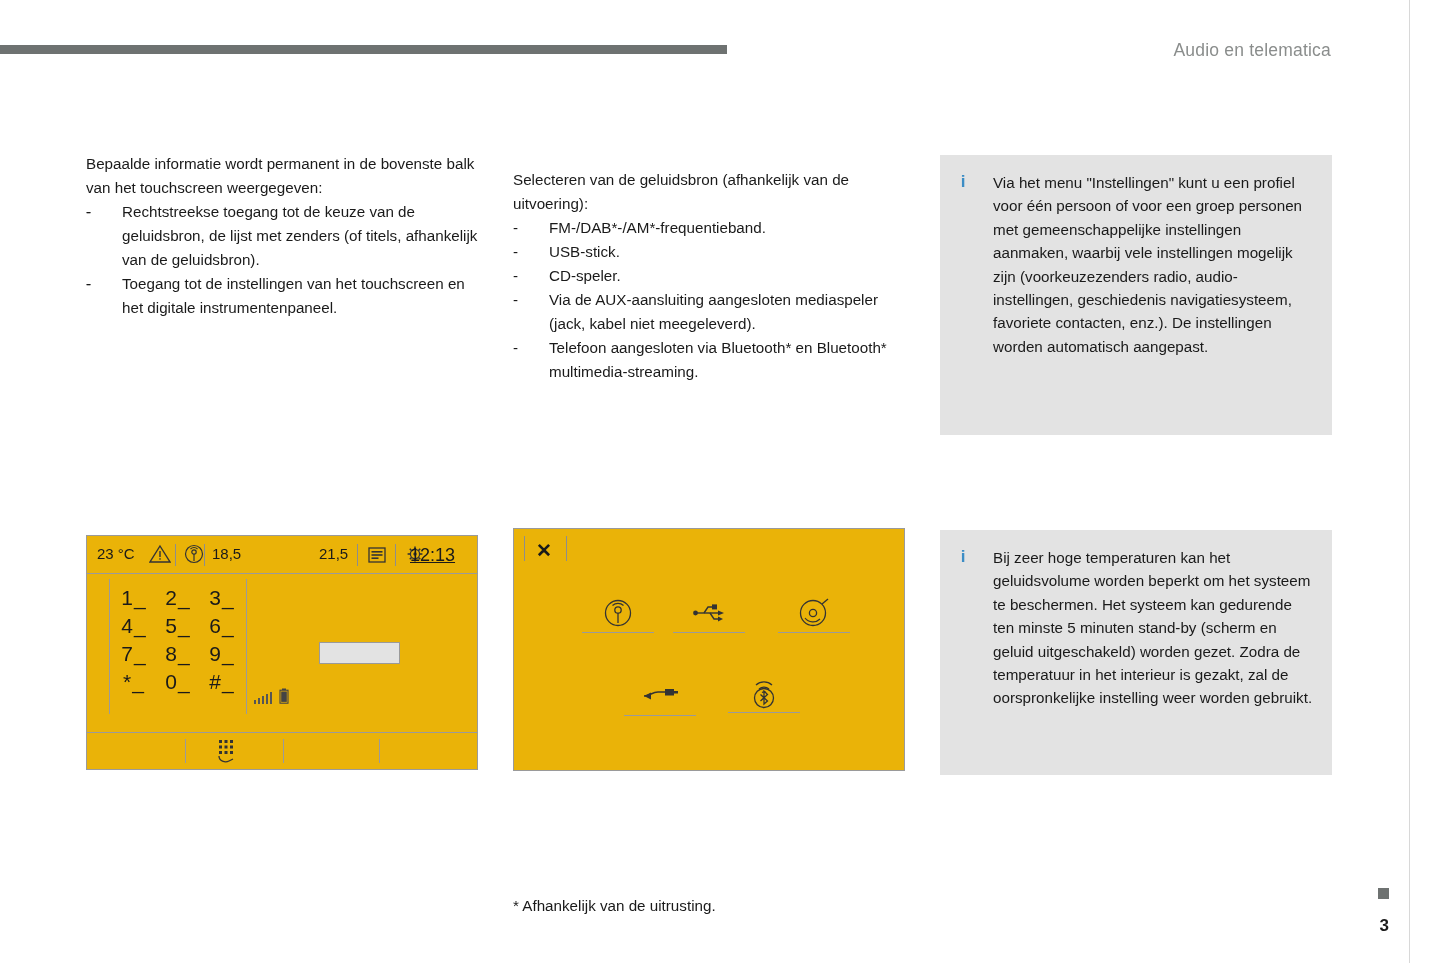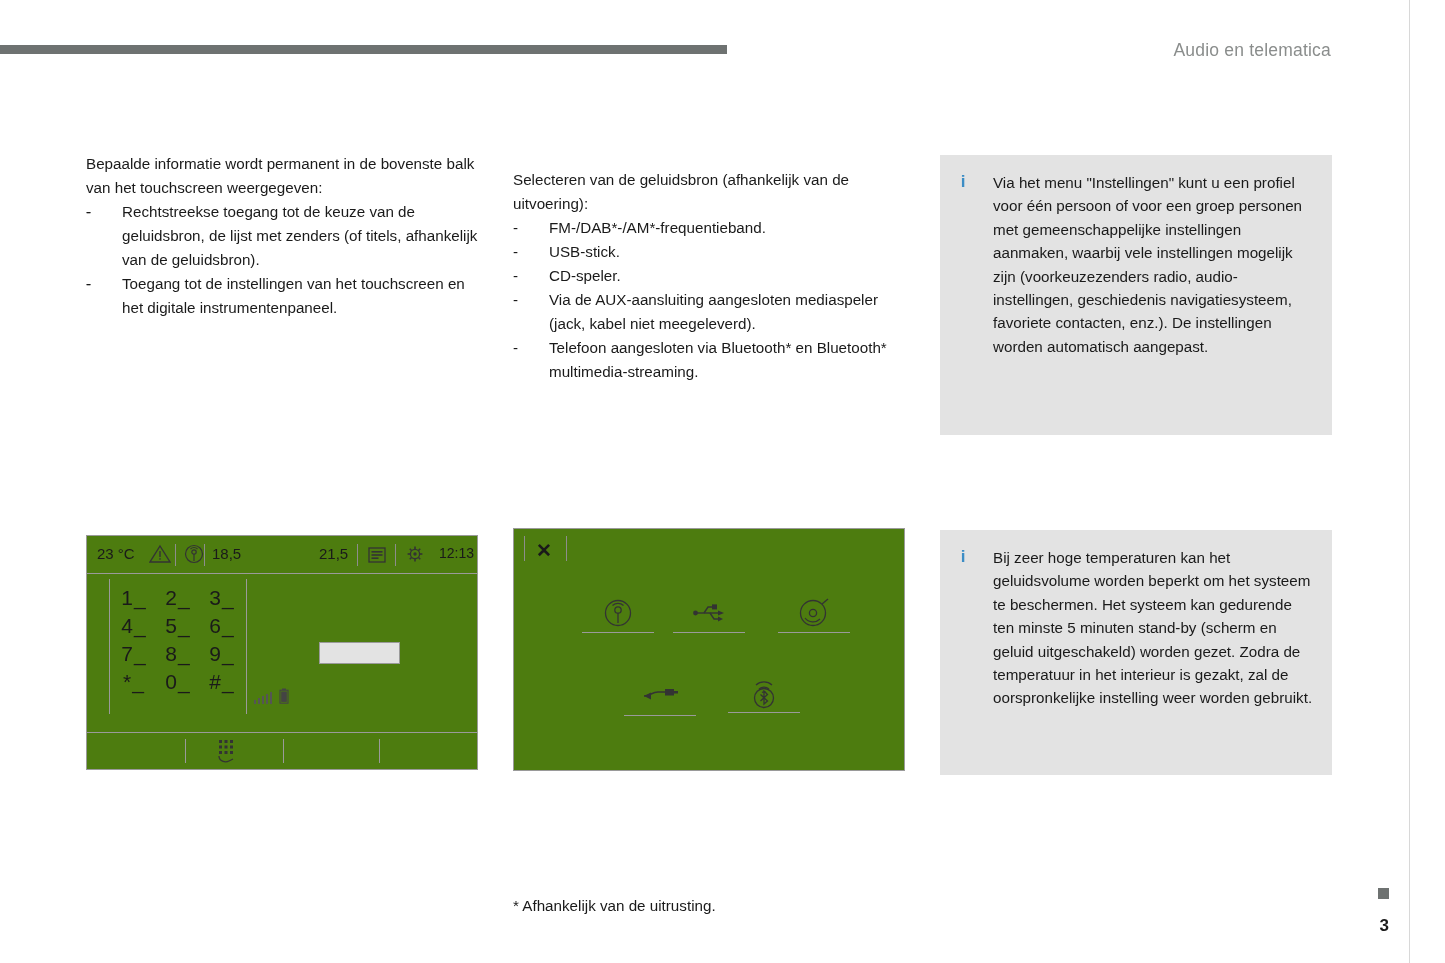--- a/index.html
+++ b/index.html
@@ -112,21 +112,21 @@
   #infobox-2 {
     left: 940px;
     top: 530px;
     width: 392px;
     height: 245px;
   }
 
   
   .screen {
     position: absolute;
-    background: #4d7c0f;
+    background: #eab308;
     border: 1px solid #9a9a9a;
     box-sizing: border-box;
   }
   #screen-phone {
     left: 86px;
     top: 535px;
     width: 392px;
     height: 235px;
   }
   .sp-topbar {
@@ -170,22 +170,23 @@
   .sp-list {
     position: absolute;
     left: 280px; top: 9px;
   }
   .sp-gear {
     position: absolute;
     left: 318px; top: 8px;
   }
   .sp-time {
     position: absolute;
-    left: 352px; top: 9px;
-    font-size: 14px;
+    left: 323px; top: 9px;
+    font-size: 18px;
+    text-decoration: underline;
   }
   .sp-body {
     position: absolute;
     left: 0; top: 38px;
     width: 100%;
     height: 160px;
   }
   .sp-keypad-frame {
     position: absolute;
     left: 22px;

